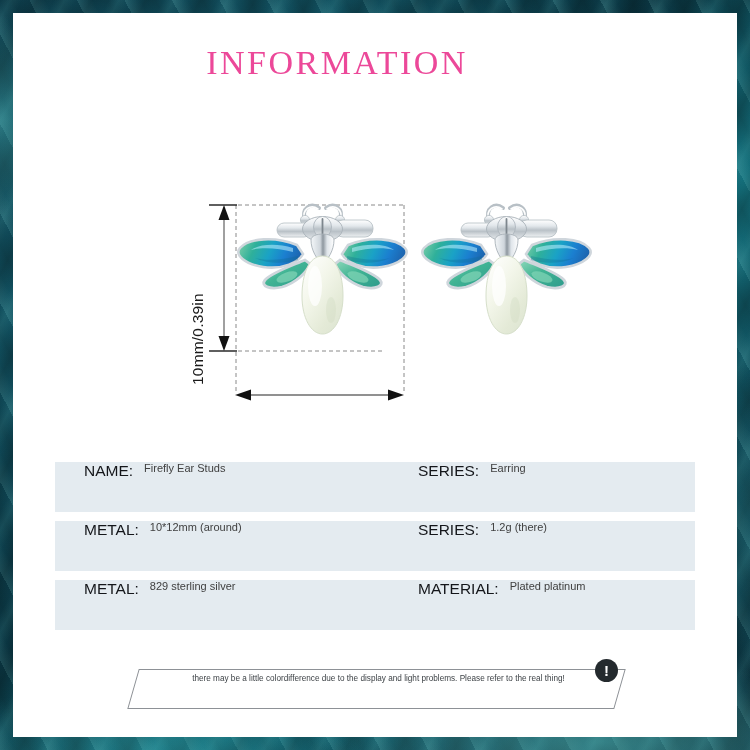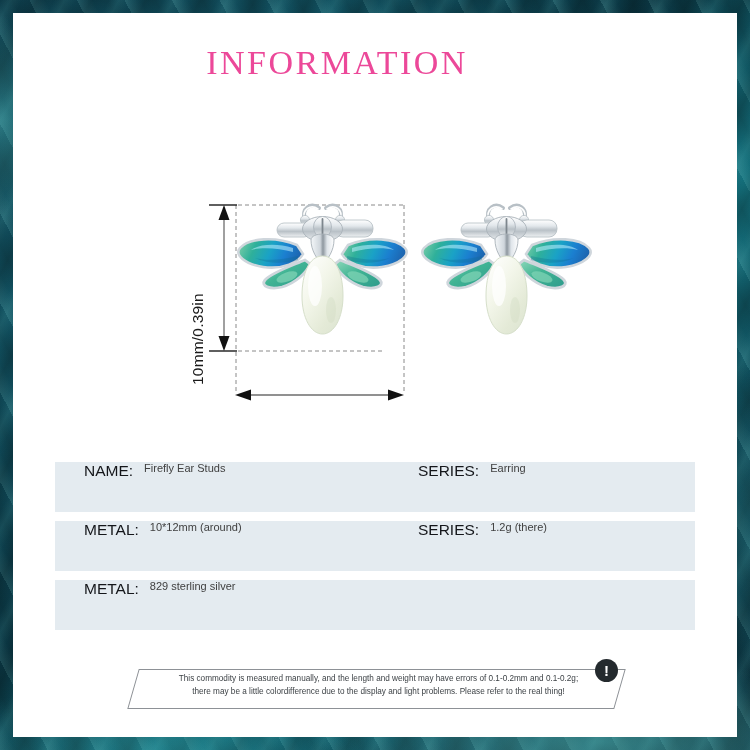--- a/index.html
+++ b/index.html
@@ -391,26 +391,29 @@
           <span class="spec-key">SERIES:</span>
           <span class="spec-val">1.2g (there)</span>
         </div>
       </div>
 
       <div class="spec-row">
         <div class="spec-cell left">
           <span class="spec-key">METAL:</span>
           <span class="spec-val">829 sterling silver</span>
         </div>
+        <div class="spec-cell right">
+          <span class="spec-key">MATERIAL:</span>
+          <span class="spec-val">Plated platinum</span>
+        </div>
       </div>
     </div>
 
     <div class="disclaimer-wrap">
       <div class="disclaimer-box"></div>
       <div class="disclaimer-text">
-        <div>This commodity is measured manually, and the length and weight may have errors of 0.1-0.2mm and 0.1-0.2g;</div>
         <div>there may be a little colordifference due to the display and light problems. Please refer to the real thing!</div>
       </div>
       <div class="warn-icon">!</div>
     </div>
 
   </div>
 </div>
 
 </body></html>

